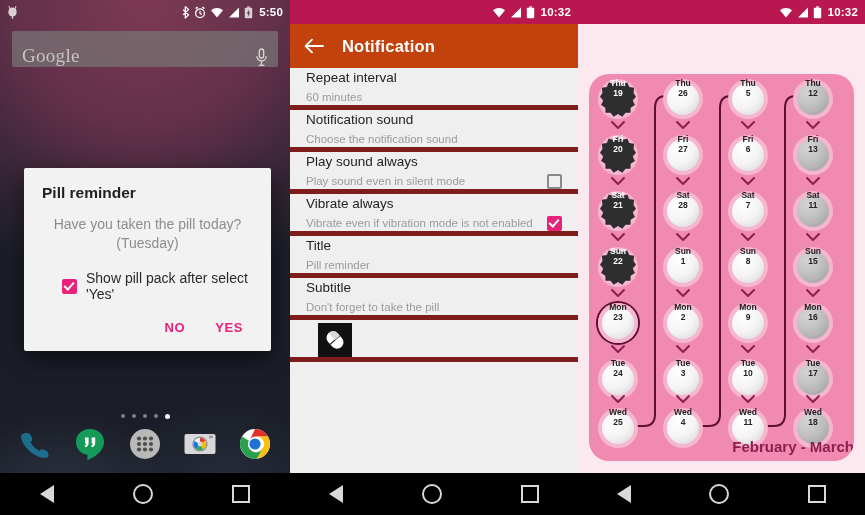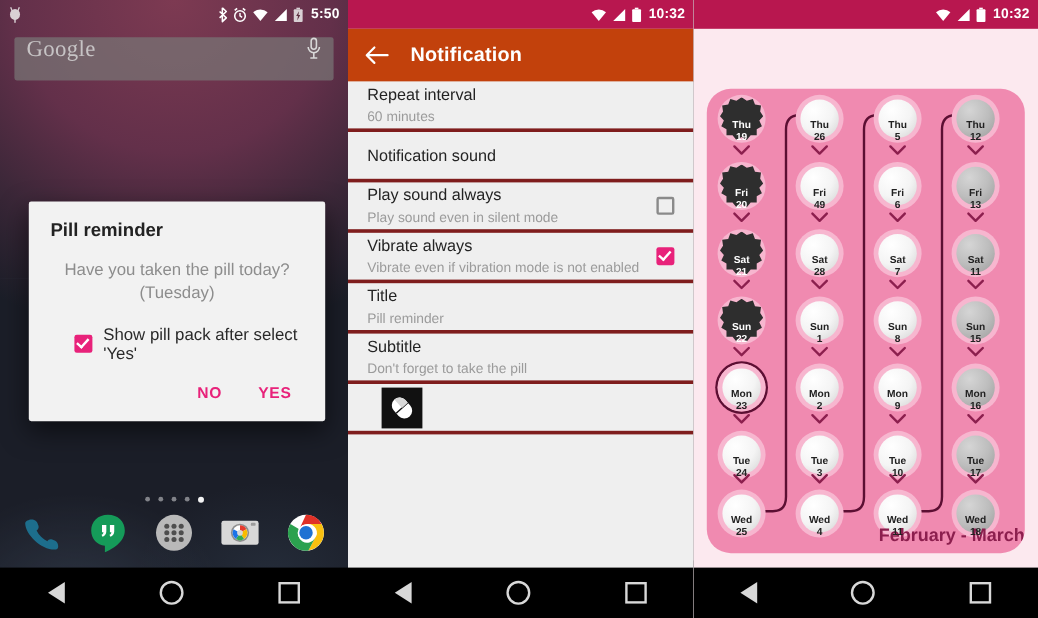--- a/index.html
+++ b/index.html
@@ -32,21 +32,21 @@
     background:
       radial-gradient(120% 65% at 50% 0%, #7d3a52 0%, #63304a 38%, #3b2738 62%, #1b1e28 85%),
       linear-gradient(180deg,#6e3449 0%,#4a2a3d 30%,#22222e 58%,#10131b 100%);}
   .p1 .wall:after{content:"";position:absolute;left:0;bottom:0;width:100%;height:55%;
     background:
       radial-gradient(60% 45% at 22% 95%, rgba(90,110,135,.28), transparent 70%),
       radial-gradient(55% 40% at 78% 88%, rgba(70,95,120,.22), transparent 70%);}
   .p1 .statusbar{position:relative;z-index:3;}
 
   .searchwidget{position:absolute;z-index:3;left:12px;top:31px;width:266px;height:36px;
-    background:rgba(120,118,118,.72);border-radius:2px;display:flex;align-items:flex-start;
+    background:rgba(120,118,118,.72);border-radius:2px;display:flex;align-items:flex-end;
     padding:0 10px;box-sizing:border-box;}
   .searchwidget .gtext{flex:1;font-family:"Liberation Serif",serif;font-size:19px;color:#d9d9d9;
     opacity:.82;letter-spacing:.3px;}
 
   .dialog{position:absolute;z-index:5;left:24px;top:168px;width:247px;background:#f2f2f2;
     border-radius:2px;box-shadow:0 8px 22px rgba(0,0,0,.55);padding:16px 18px 8px;box-sizing:border-box;}
   .dlg-title{font-size:15.5px;font-weight:bold;color:#222;margin-bottom:13px;}
   .dlg-msg{font-size:14px;color:#8d8d8d;text-align:center;line-height:19px;padding:0 4px;}
   .dlg-check{display:flex;align-items:center;gap:9px;margin:17px 0 4px;padding-left:20px;}
   .cbx{width:15px;height:15px;border-radius:2px;flex:0 0 auto;position:relative;}
@@ -65,37 +65,37 @@
 
   .dock{position:absolute;z-index:3;left:0;bottom:48px;width:100%;height:46px;
     display:flex;align-items:center;justify-content:space-around;padding:0 8px;box-sizing:border-box;}
   .dockico{width:36px;height:36px;position:relative;}
 
   
   .p2{background:#efefef;}
   .appbar{height:44px;display:flex;align-items:center;padding:0 14px;gap:18px;box-sizing:border-box;}
   .appbar .title{font-size:16.5px;color:#fff;font-weight:bold;letter-spacing:.2px;}
   .list{position:absolute;left:0;top:68px;right:0;bottom:48px;background:#efefef;overflow:hidden;}
-  .row{padding:0 16px;border-bottom:3px solid #7f1d1d;display:flex;align-items:center;
+  .row{padding:0 16px;border-bottom:5px solid #7f1d1d;display:flex;align-items:flex-end;
        min-height:42px;box-sizing:border-box;}
   .row .texts{flex:1;}
   .row .t1{font-size:13.5px;color:#232323;line-height:18px;}
   .row .t2{font-size:11.5px;color:#9b9b9b;line-height:16px;margin-top:2px;}
   .row .ctl{margin-left:12px;flex:0 0 auto;display:flex;align-items:center;}
   .iconbox{width:34px;height:34px;background:#111;display:flex;align-items:center;justify-content:center;}
 
   
   .p3{background:#fce9ef;}
   .pack{position:absolute;left:11px;top:74px;right:11px;bottom:54px;background:#f08ab0;
         border-radius:20px;overflow:hidden;}
   .pack .caption{position:absolute;left:0;bottom:6px;width:100%;text-align:right;
         font-size:15px;color:#8c1f4e;font-weight:bold;}
   .pillgrid{position:absolute;inset:0;}
   .pill{position:absolute;width:40px;height:40px;border-radius:50%;
-        display:flex;flex-direction:column;align-items:center;justify-content:flex-end;
+        display:flex;flex-direction:column;align-items:center;justify-content:flex-start;
         box-sizing:border-box;}
   .pill .halo{position:absolute;inset:0;border-radius:50%;background:#f7b6cf;}
   .pill .disc{position:absolute;left:4px;top:4px;width:32px;height:32px;border-radius:50%;}
   .pill .lbl{position:relative;z-index:2;font-size:8.5px;line-height:9.5px;color:#222;
         text-align:center;font-weight:bold;}
   .pill.white .disc{background:radial-gradient(circle at 34% 28%,#ffffff 0%,#f4f4f4 52%,#d2d2d2 100%);}
   .pill.gray .disc{background:radial-gradient(circle at 34% 28%,#d5d5d5 0%,#bdbdbd 52%,#9b9b9b 100%);}
   .pill.taken .burst{position:absolute;left:2px;top:2px;width:36px;height:36px;background:#2e2e2e;
         z-index:1;clip-path:polygon(50% 0%,62% 8%,76% 4%,81% 17%,95% 19%,93% 33%,100% 44%,
         91% 54%,97% 67%,85% 74%,85% 88%,71% 88%,62% 99%,50% 92%,38% 99%,29% 88%,15% 88%,
@@ -269,20 +269,21 @@
       <div class="row">
         <div class="texts">
           <div class="t1">Repeat interval</div>
           <div class="t2">60 minutes</div>
         </div>
       </div>
 
       <div class="row">
         <div class="texts">
           <div class="t1">Notification sound</div>
+          <div class="t2">Choose the notification sound</div>
         </div>
       </div>
 
       <div class="row">
         <div class="texts">
           <div class="t1">Play sound always</div>
           <div class="t2">Play sound even in silent mode</div>
         </div>
         <div class="ctl">
             <span class="cbx off"></span>
@@ -401,21 +402,21 @@
         </div>
 
         <div class="pill white" style="left:74px;top:5px">
           <span class="halo"></span>
           <span class="disc"></span>
           <span class="lbl"><b>Thu</b><br><b>26</b></span>
         </div>
         <div class="pill white" style="left:74px;top:61px">
           <span class="halo"></span>
           <span class="disc"></span>
-          <span class="lbl"><b>Fri</b><br><b>49</b></span>
+          <span class="lbl"><b>Fri</b><br><b>27</b></span>
         </div>
         <div class="pill white" style="left:74px;top:117px">
           <span class="halo"></span>
           <span class="disc"></span>
           <span class="lbl"><b>Sat</b><br><b>28</b></span>
         </div>
         <div class="pill white" style="left:74px;top:173px">
           <span class="halo"></span>
           <span class="disc"></span>
           <span class="lbl"><b>Sun</b><br><b>1</b></span>

